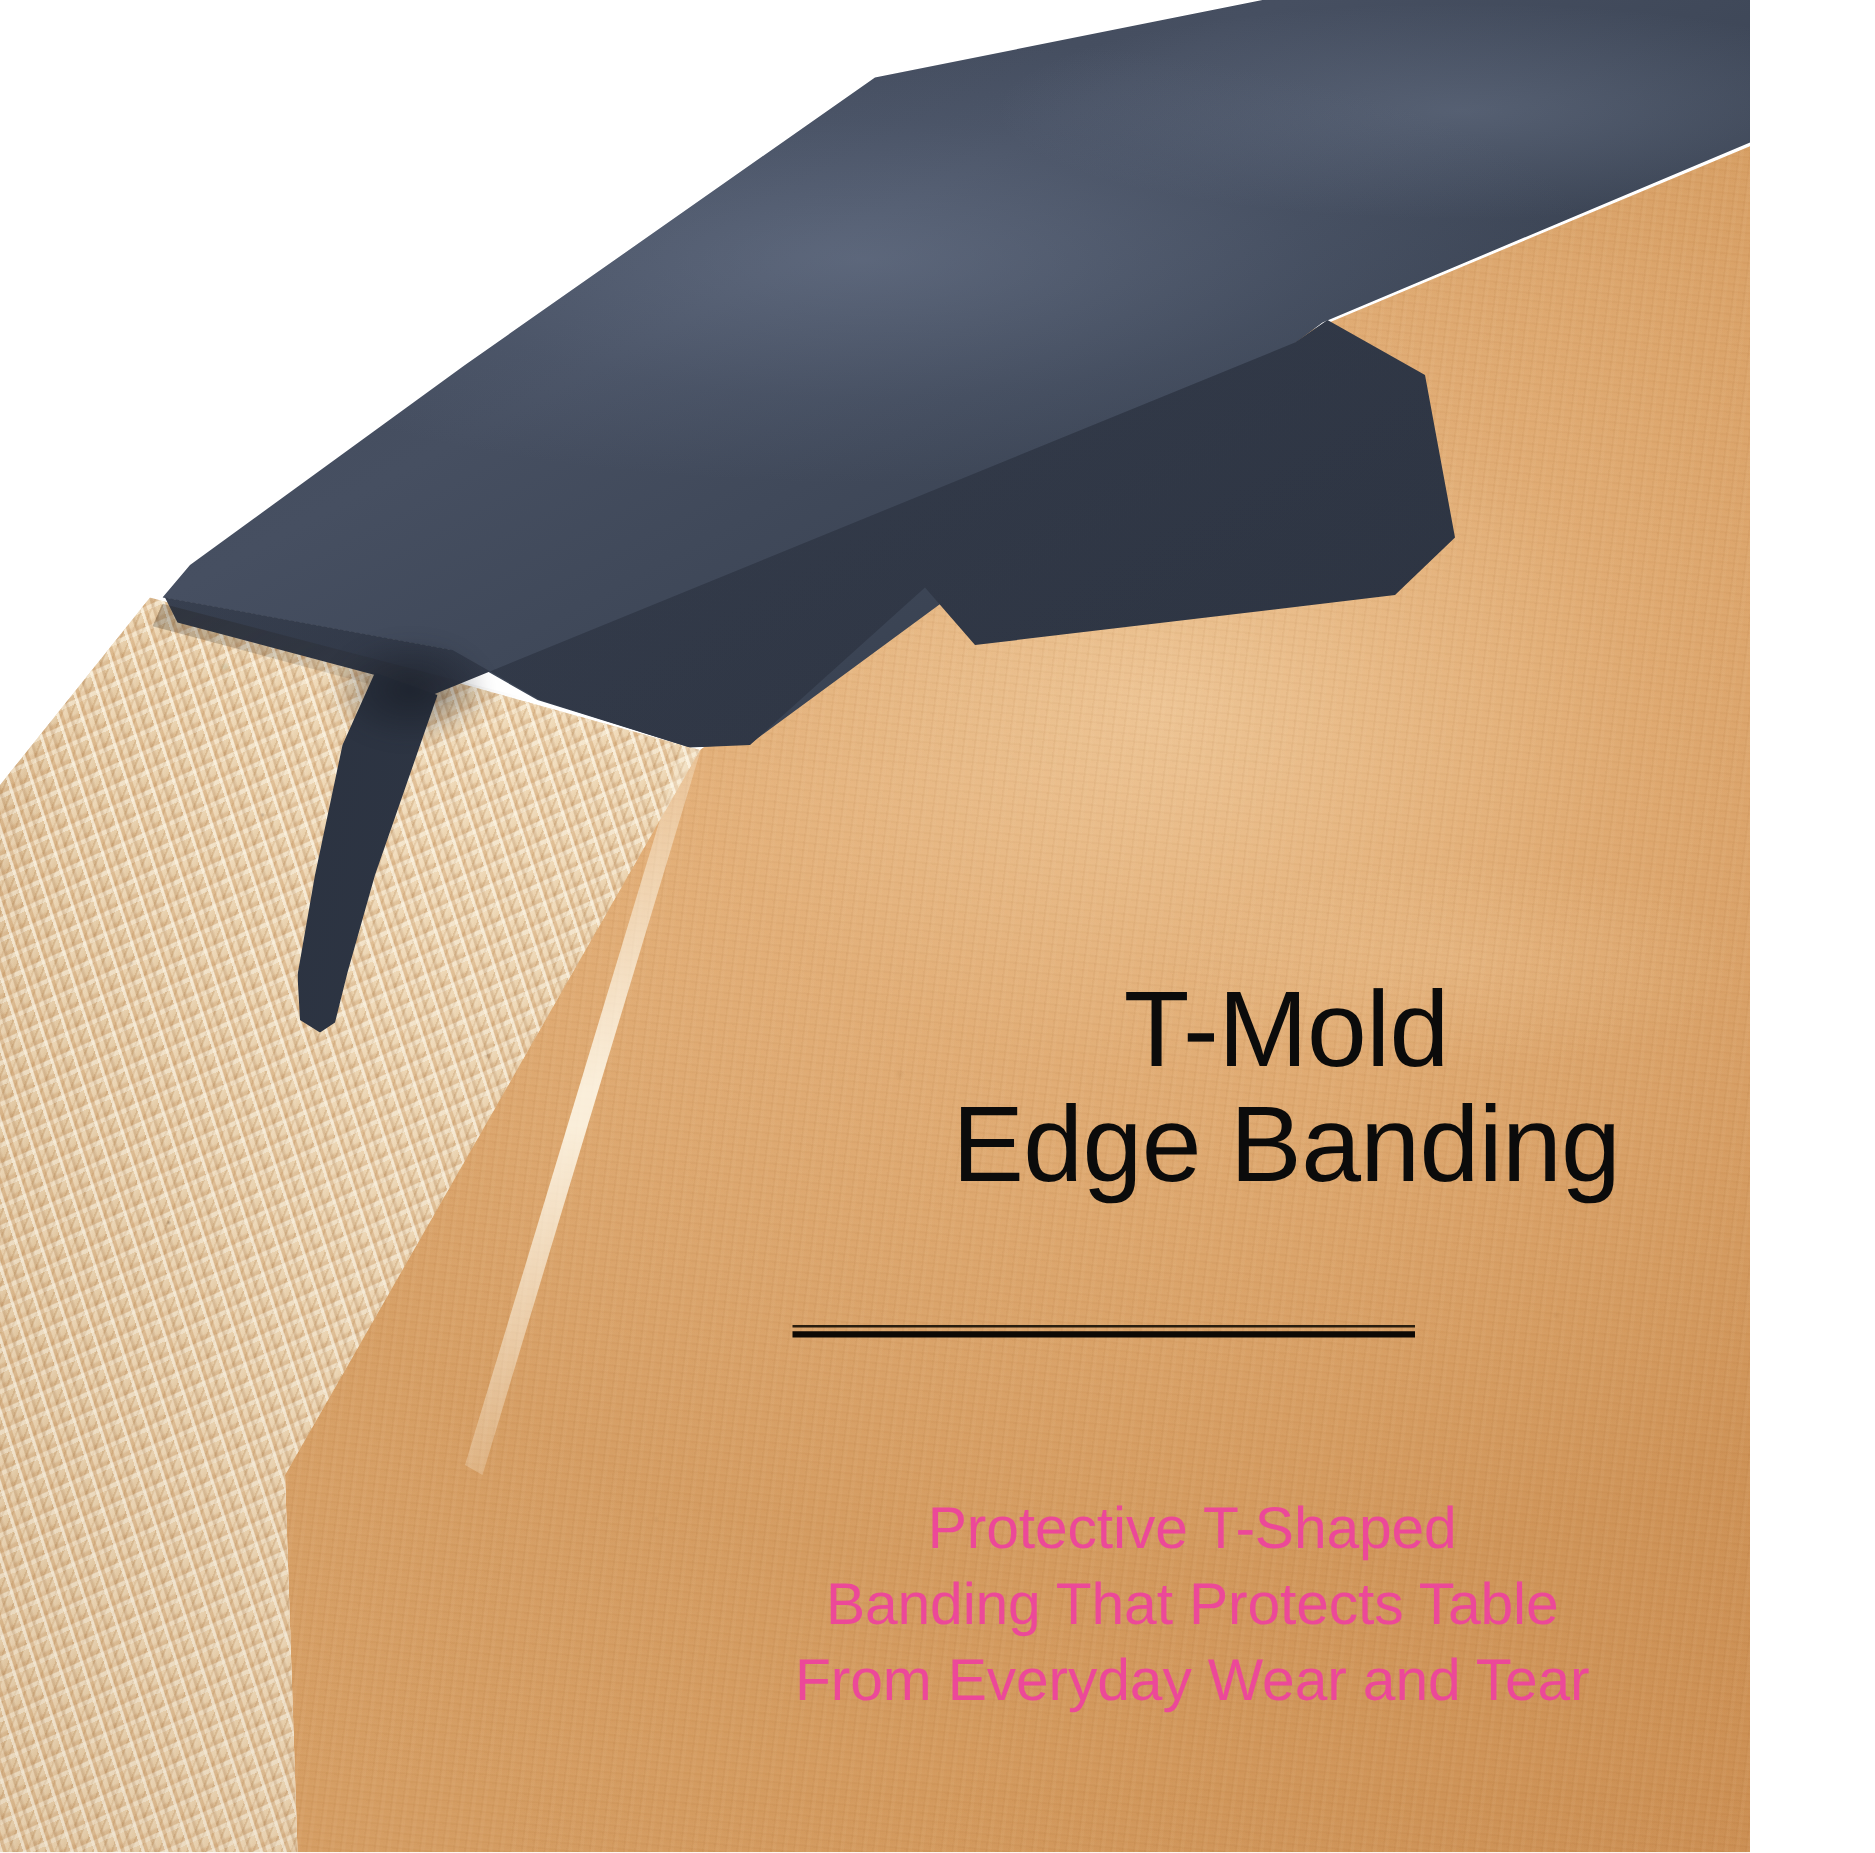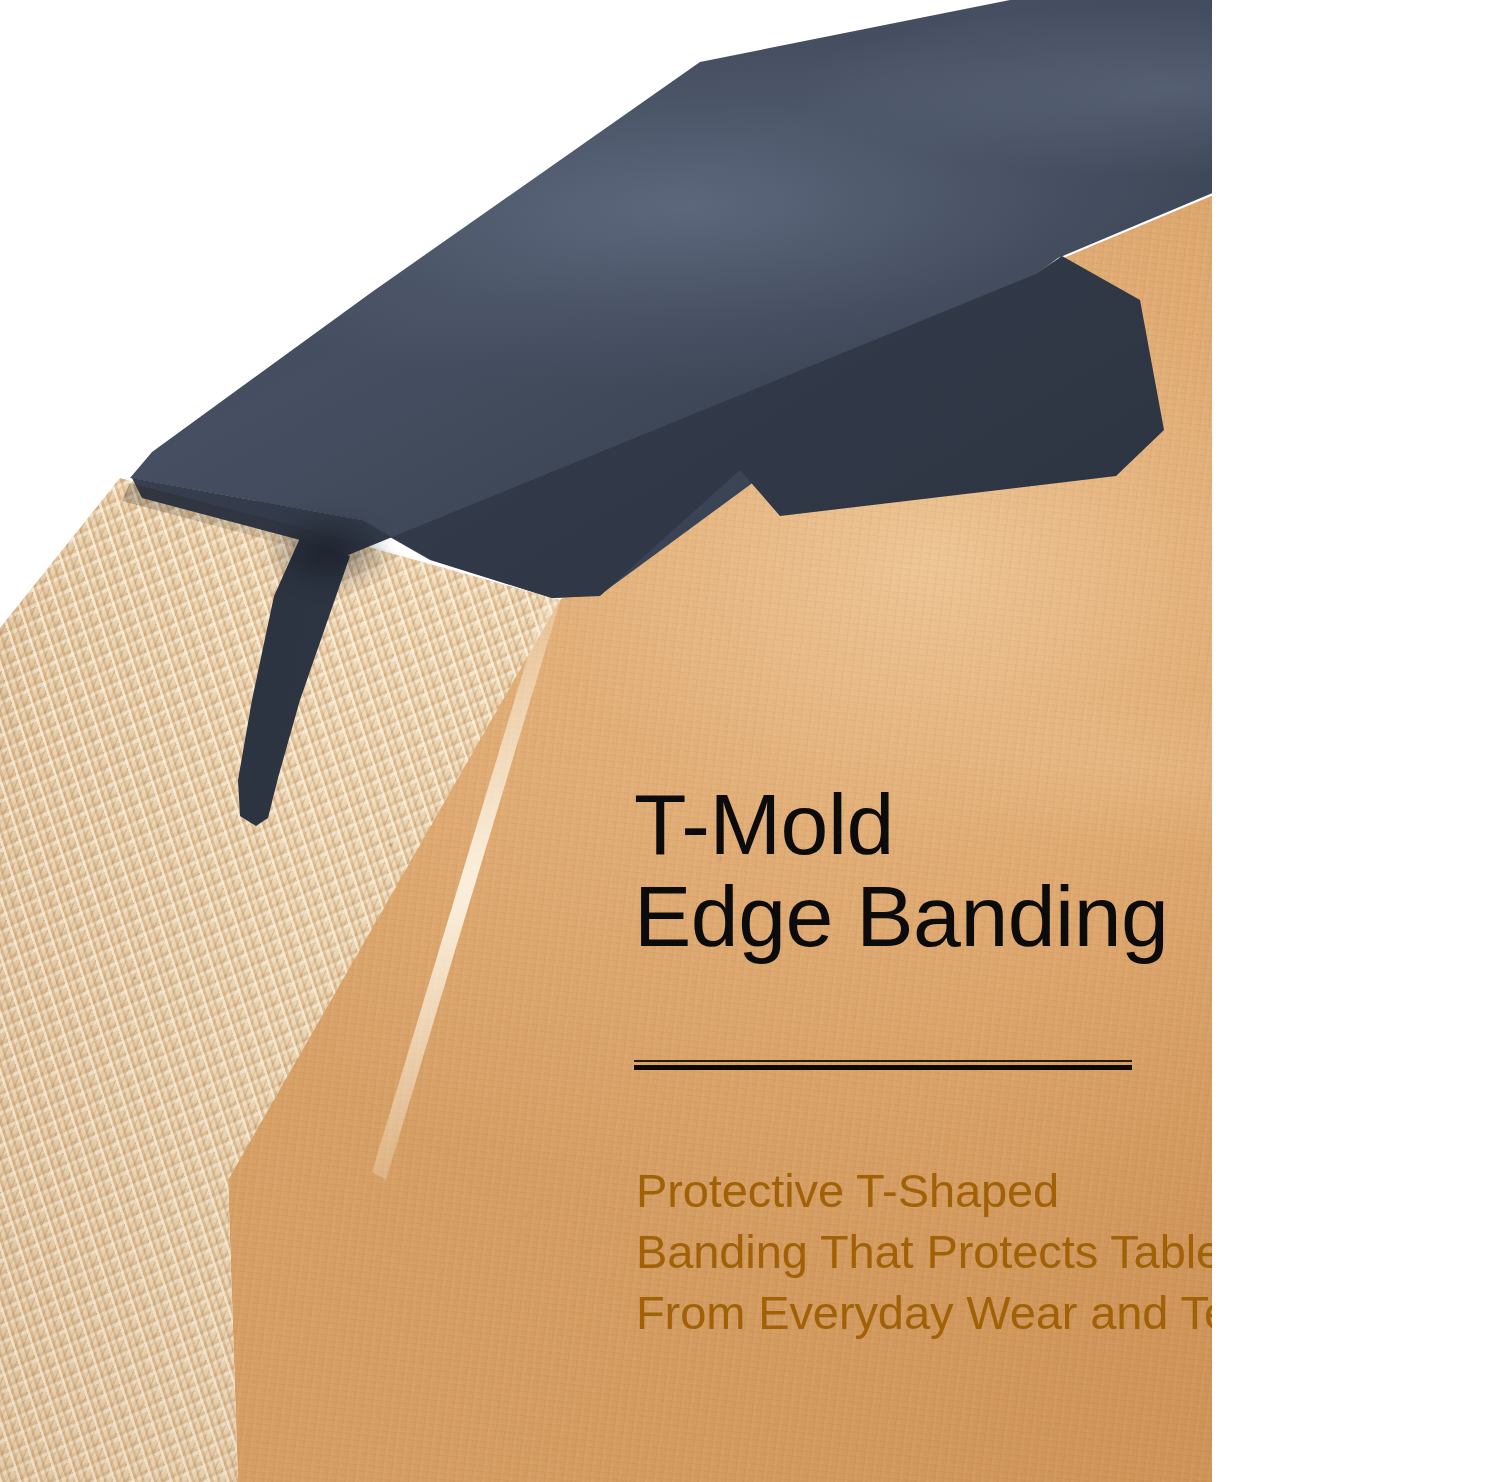--- a/index.html
+++ b/index.html
@@ -3,25 +3,26 @@
 <meta charset="utf-8">
 <style>
   html, body {
     margin: 0;
     padding: 0;
     background: #ffffff;
   }
 
   #stage {
     position: relative;
-    width: 1212px;
+    width: 1400px;
     height: 1482px;
     overflow: hidden;
     background: #ffffff;
     font-family: "Liberation Sans", sans-serif;
+    text-align: center;
   }
 
   
 
   .photo {
     position: absolute;
     inset: 0;
     overflow: hidden;
   }
 
@@ -416,23 +417,23 @@
   }
   .rule-gap { height: 3px; }
   .rule-thick {
     height: 5px;
     background: #0d0905;
   }
 
   .body-copy {
     position: absolute;
     left: 2px;
-    top: 382px;
+    top: 413px;
     margin: 0;
-    color: #a16207;
+    color: #ec4899;
     font-family: "Liberation Sans", sans-serif;
     font-size: 47px;
     font-weight: 400;
     line-height: 1.30;
     letter-spacing: -0.1px;
     white-space: pre-line;
   }
 </style>
 </head>
 <body>

